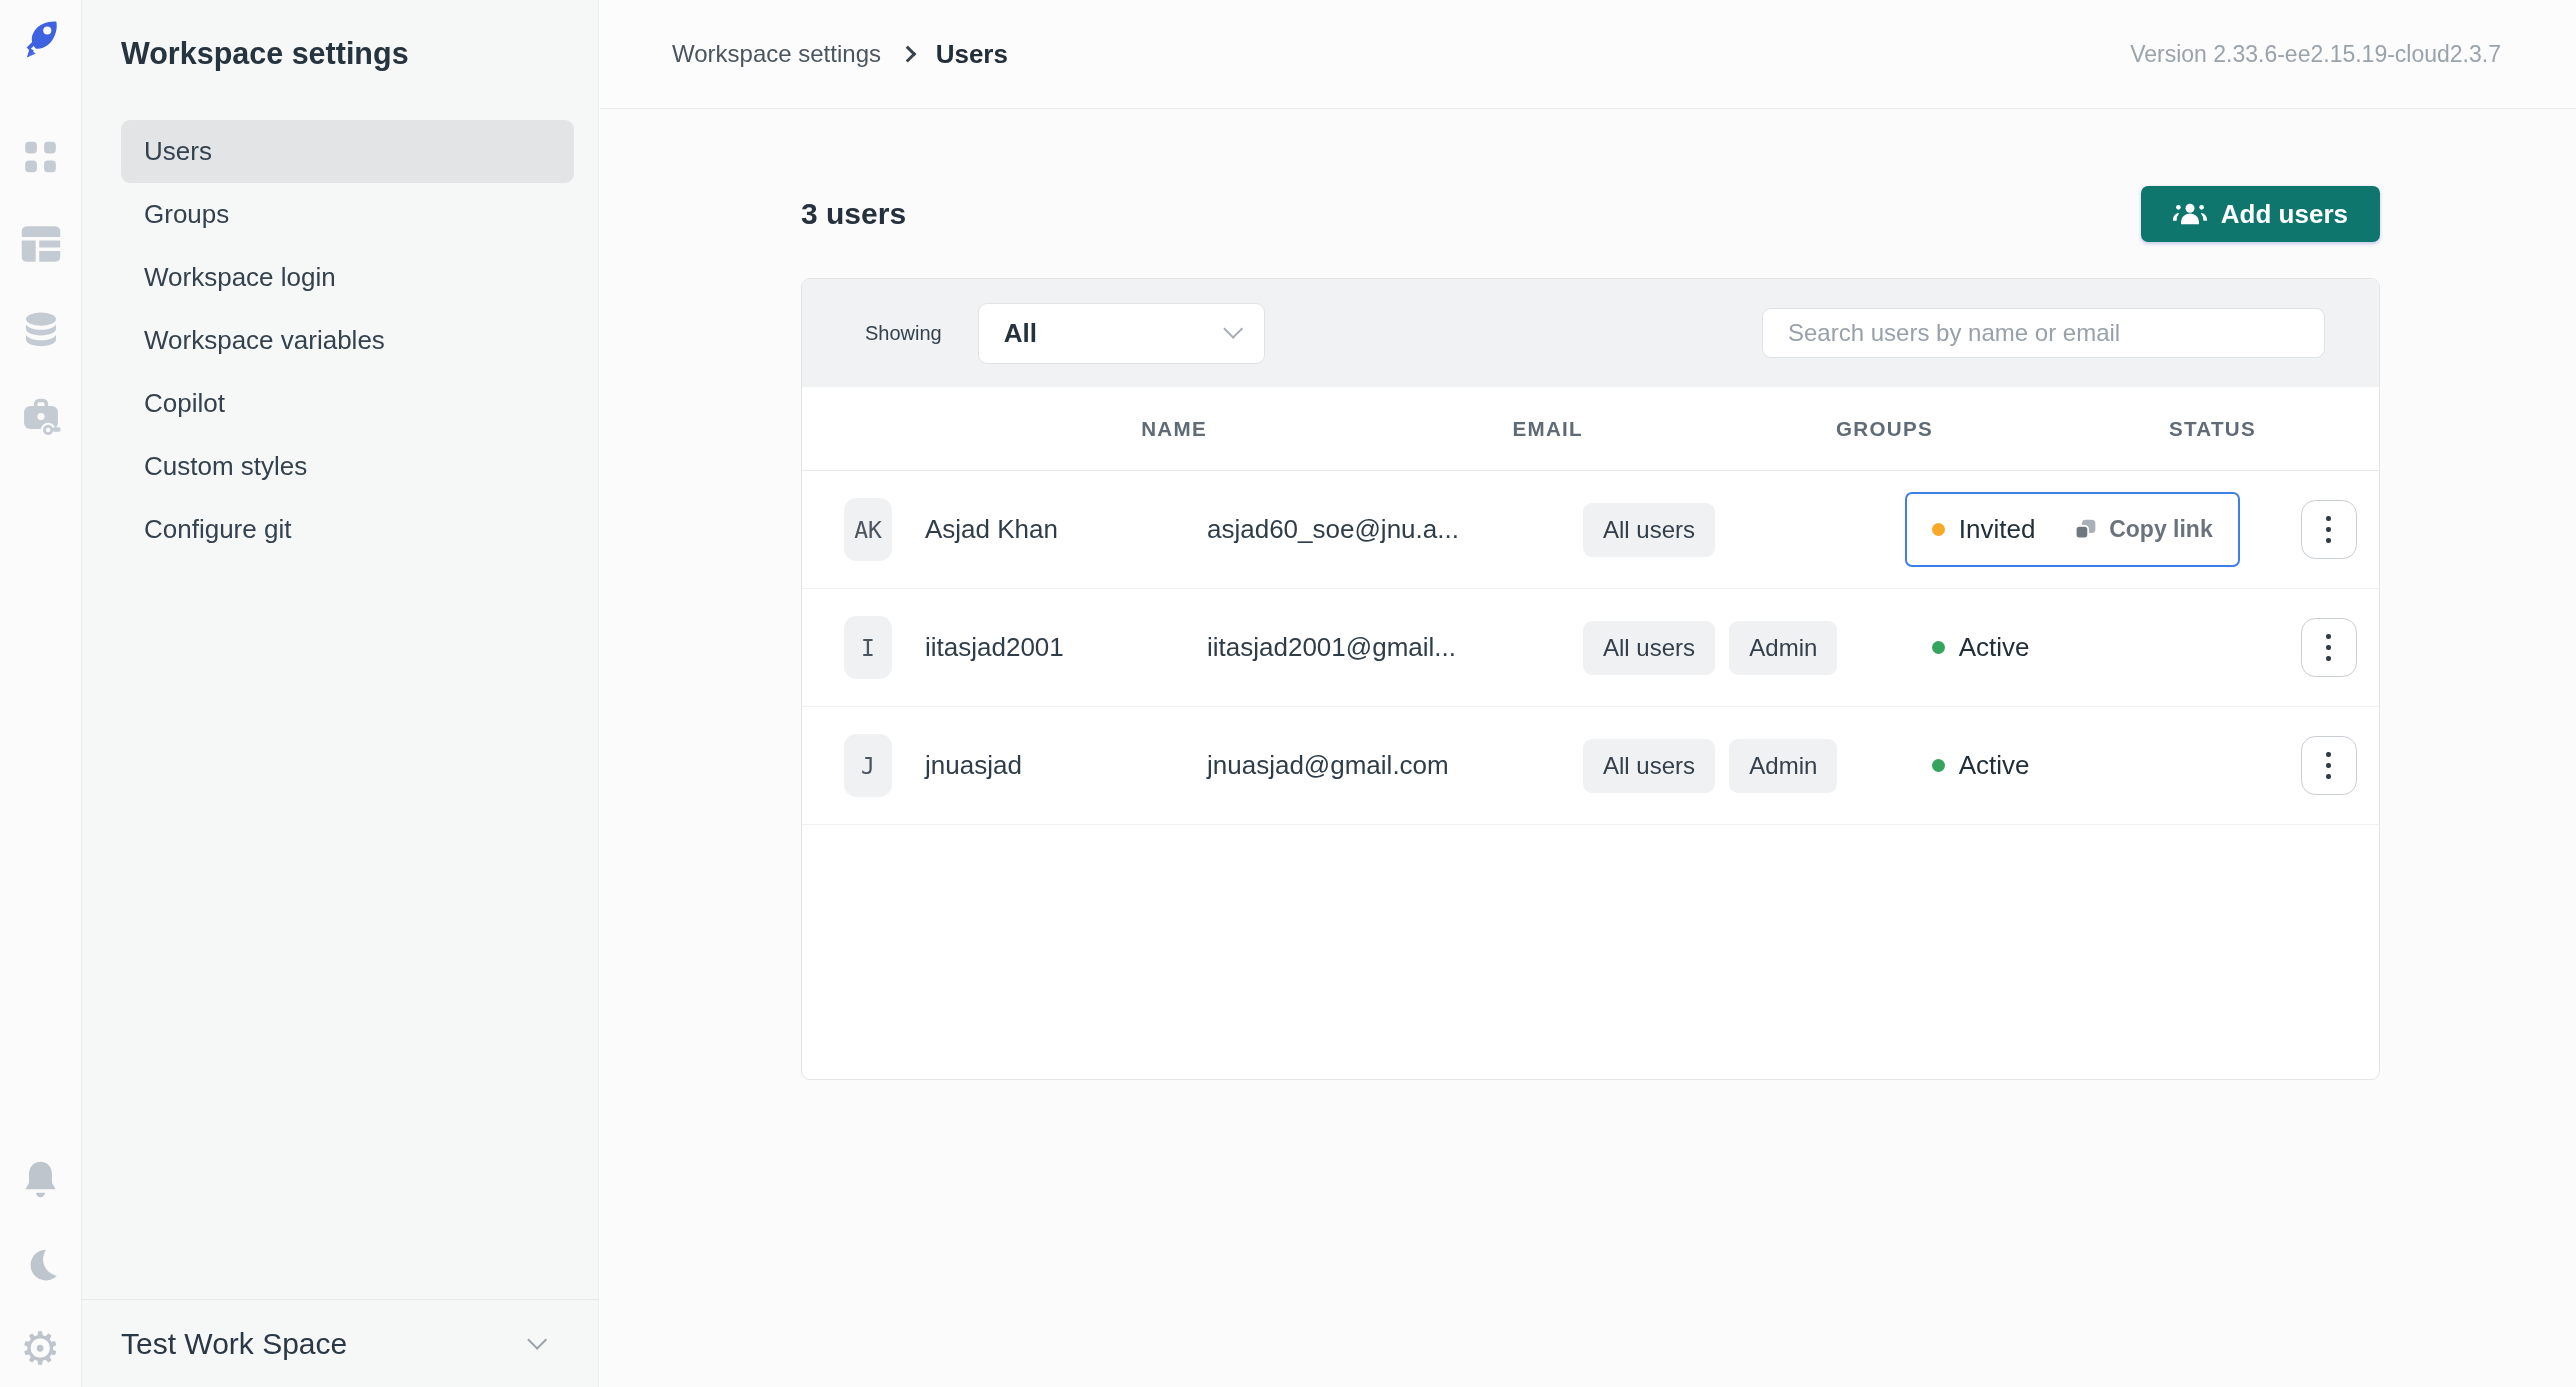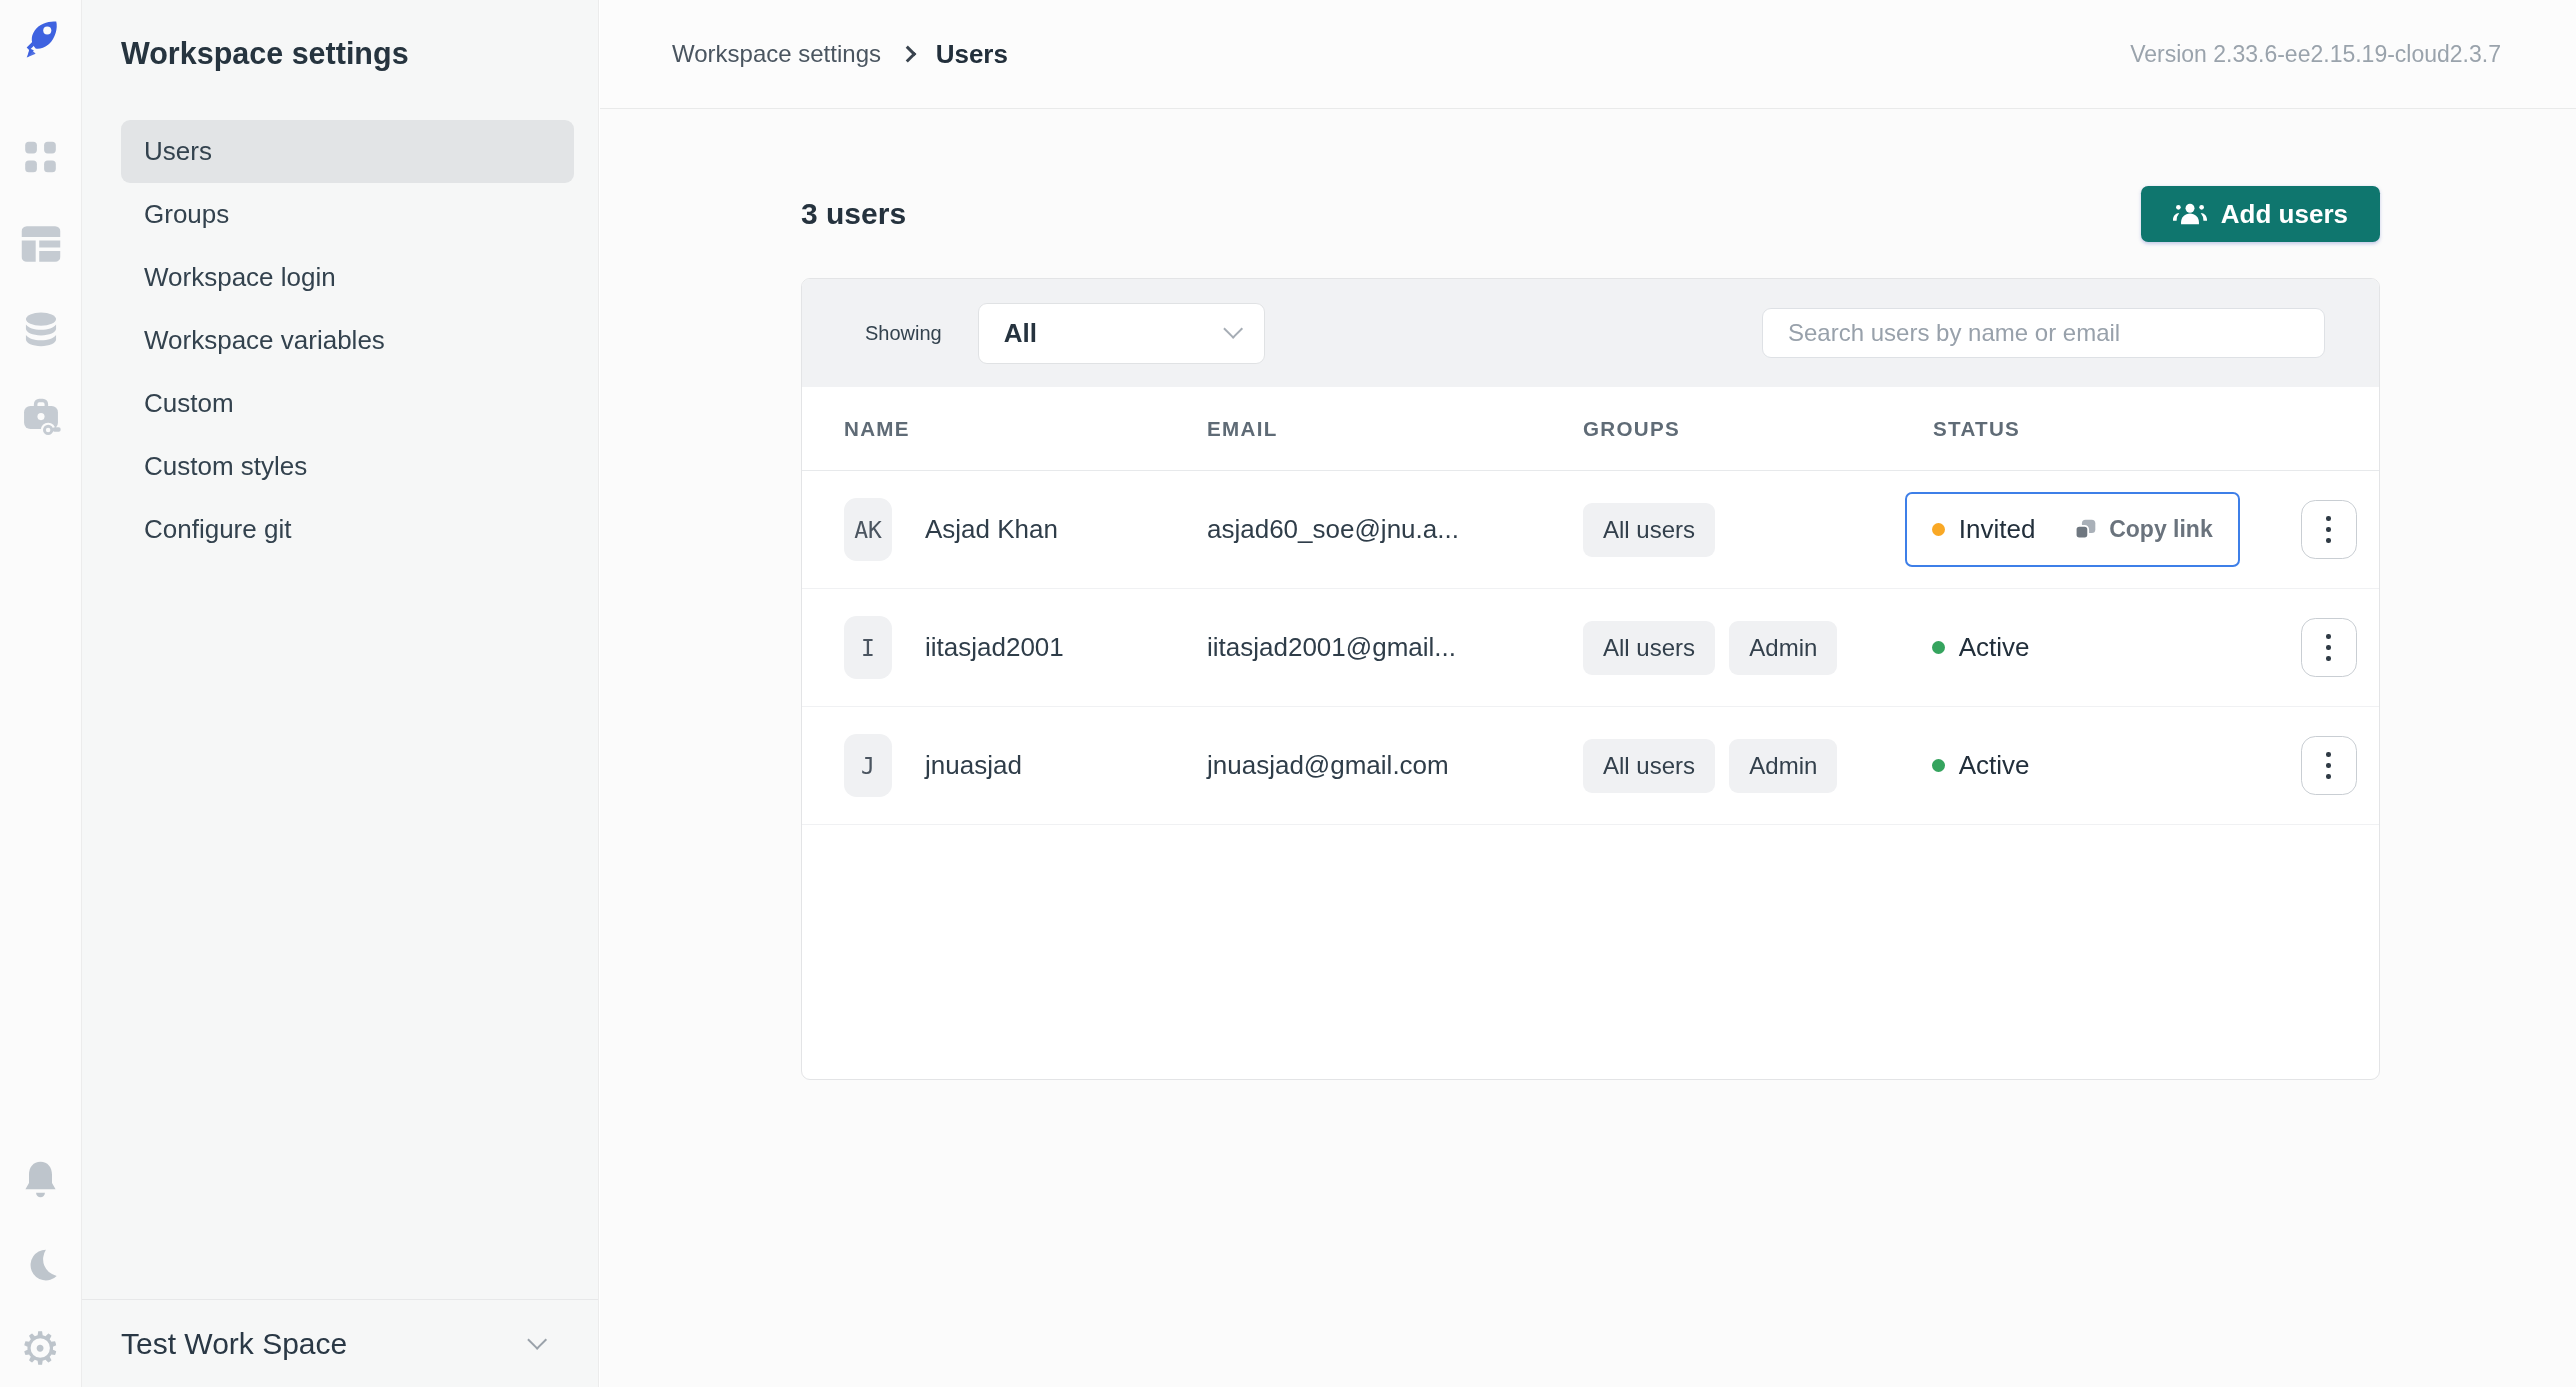--- a/index.html
+++ b/index.html
@@ -60,21 +60,21 @@
   .select-value { font-size:26px; font-weight:600; color:#26333F; }
   .select .chev { border-color:#A6ADB5; }
   .search-wrap { margin-left:auto; margin-right:54px; }
   .search-input { width:563px; height:50px; border:1.8px solid #DEE1E5; border-radius:9px;
     background:#fff; padding:0 25px; font-size:24px; color:#33424E; font-family:inherit; outline:none; }
   .search-input::placeholder { color:#98A1AB; }
 
   .grid-cols { display:grid; grid-template-columns:363px 376px 350px 323px 1fr;
     padding-left:42px; padding-right:22.4px; align-items:center; }
   .thead { height:84px; border-bottom:1.8px solid #E7E9EB; }
-  .th { font-size:20.6px; font-weight:700; letter-spacing:1.3px; color:#5F6B76; }
+  .th { font-size:20.6px; font-weight:700; letter-spacing:1.3px; color:#5F6B76;text-align:right; }
 
   .trow { height:118px; border-bottom:1.8px solid #F0F1F3; }
   .name-cell { display:flex; align-items:center; gap:33px; }
   .avatar { width:48px; height:63px; border-radius:12.5px; background:#F0F1F3;
     display:flex; align-items:center; justify-content:center;
     font-family:"DejaVu Sans Mono",monospace; font-size:23px; color:#4B5560; }
   .uname { font-size:26px; color:#2F3D49; }
   .email { font-size:26px; color:#2F3D49; }
   .groups { display:flex; gap:14.3px; }
   .chip { height:54px; padding:0 20px; background:#F0F1F3; border-radius:9px;
@@ -155,21 +155,21 @@
     </div>
   </div>
 
   <div class="sidebar">
     <div class="sb-title">Workspace settings</div>
     <div class="sb-list">
         <div class="sb-item selected">Users</div>
         <div class="sb-item">Groups</div>
         <div class="sb-item">Workspace login</div>
         <div class="sb-item">Workspace variables</div>
-        <div class="sb-item">Custom</div>
+        <div class="sb-item">Copilot</div>
         <div class="sb-item">Custom styles</div>
         <div class="sb-item">Configure git</div>
       </div>
     <div class="sb-footer">
       <span class="sb-footer-label">Test Work Space</span>
       <span class="chev"></span>
     </div>
   </div>
 
   <div class="main">

